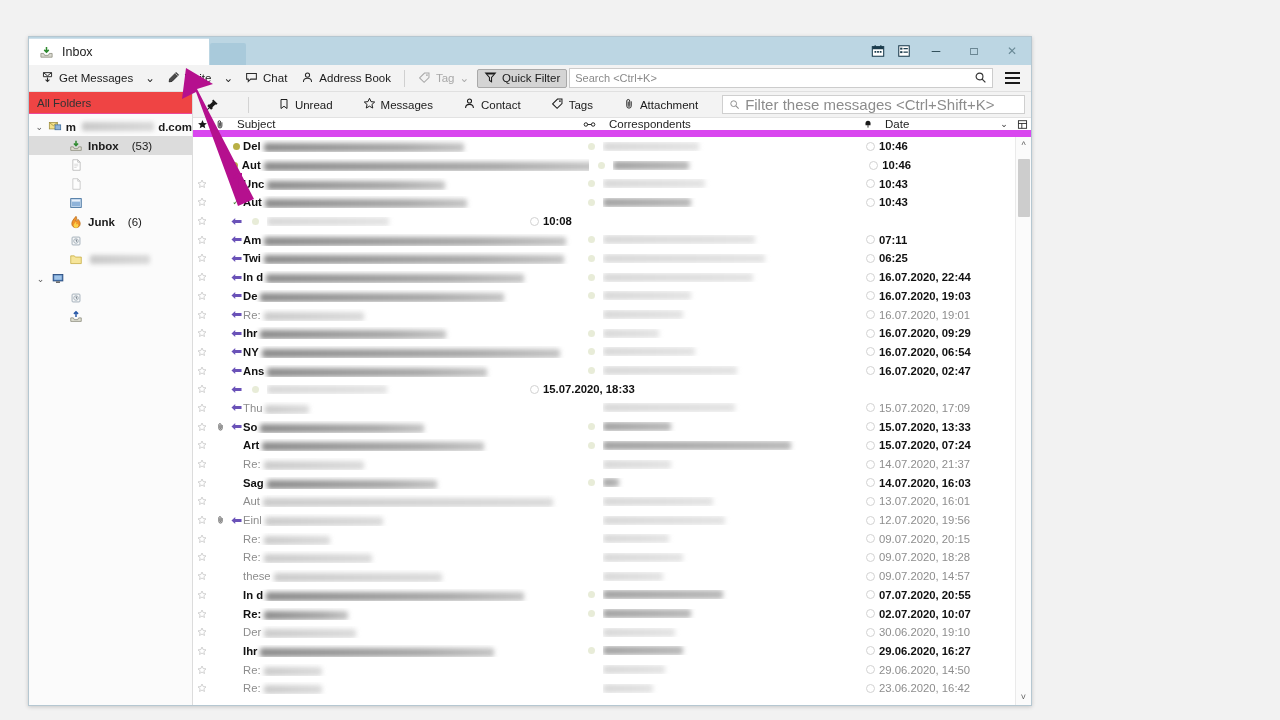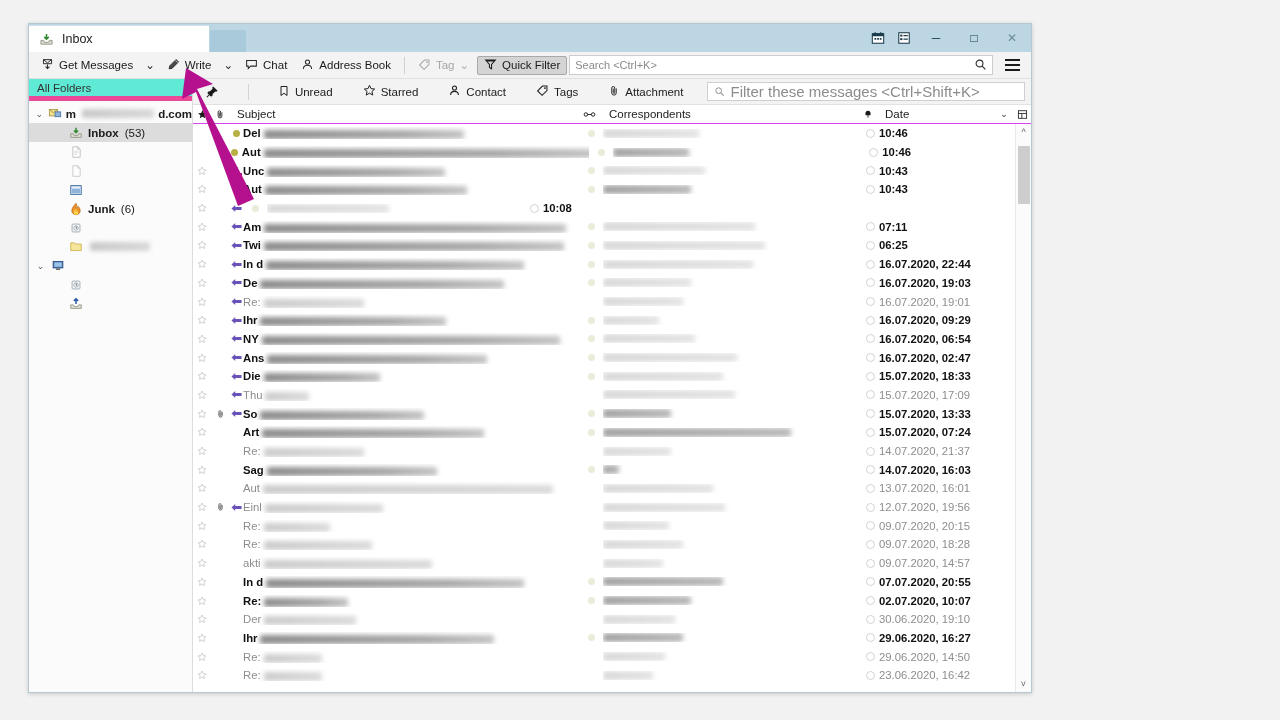--- a/index.html
+++ b/index.html
@@ -8,21 +8,21 @@
     width: 1280px; height: 720px;
     background: #f2f2f2;
     font-family: "Liberation Sans", sans-serif;
     overflow: hidden;
   }
   #page { position: relative; width: 1280px; height: 720px; background: #f2f2f2; }
 
   
   .window {
     position: absolute;
-    left: 28px; top: 23px;
+    left: 28px; top: 36px;
     width: 1004px; height: 670px;
     background: #fff;
     border: 1px solid #b5c7d1;
     box-shadow: 0 1px 4px rgba(0,0,0,.18);
     display: flex; flex-direction: column;
     overflow: hidden;
   }
 
   
   .titlebar {
@@ -110,38 +110,38 @@
 
   
   .sidebar {
     width: 164px;
     background: #fbfbfb;
     border-right: 1px solid #dcdcdc;
     display: flex; flex-direction: column;
     flex: 0 0 164px;
   }
   .allfolders {
-    height: 22px; background: #5eead4;
-    border-bottom: 5px solid #ec4899;
+    height: 22px; background: #ef4444;
+    border-bottom: 1px solid #ec4899;
     display: flex; align-items: center;
     padding-left: 8px; font-size: 11.5px; color: #333;
   }
   .folders { padding-top: 3px; font-size: 11.5px; }
   .frow {
     display: flex; align-items: center;
     height: 19px; padding-left: 6px; gap: 4px;
     color: #1a1a1a; white-space: nowrap;
   }
   .frow.selected { background: #dcdcdc; }
   .twisty { width: 11px; color: #5a5a5a; font-size: 9px; text-align:center; }
   .twisty.empty { visibility: hidden; }
   .findent { width: 14px; }
   .ficon { width: 16px; height: 15px; display:flex; align-items:center; justify-content:center;}
   .flabel { font-weight: bold; }
-  .fcount { font-weight: normal; margin-left: 2px; }
+  .fcount { font-weight: normal; margin-left: 9px; }
   .blur-bar {
     display: inline-block; height: 9px;
     background: linear-gradient(90deg,#c9c9c9,#d9d9d9);
     filter: blur(2.2px); border-radius: 2px;
     vertical-align: middle;
   }
 
   
   .msgpane { flex: 1; display: flex; flex-direction: column; min-width: 0; background:#fff; }
   .qfbar {
@@ -159,21 +159,21 @@
   .qfilter {
     margin-left:auto; width: 342px; height: 19px;
     background:#fff; border:1px solid #cfcfcf;
     display:flex; align-items:center; gap:5px;
     padding: 0 6px; font-size: 15px; color:#8c8c8c;
   }
 
   
   .colhdr {
     height: 19px; background: #fff;
-    border-bottom: 1px solid #d946ef;
+    border-bottom: 7px solid #d946ef;
     display: flex; align-items: center;
     font-size: 11.5px; color: #222;
     flex: 0 0 19px;
   }
   .ch { display:flex; align-items:center; height:19px; padding-left:8px; }
   .ch-star  { width: 18px; justify-content:center; padding-left:0;}
   .ch-att   { width: 18px; justify-content:center; padding-left:0;}
   .ch-subj  { flex: 1 1 auto; min-width:0; }
   .ch-thr   { width: 24px; justify-content:center; padding-left:0;}
   .ch-corr  { width: 258px; }
@@ -520,21 +520,21 @@
               </svg>
             </span>
             <span>Unread</span>
           </div>
           <div class="qfbtn">
             <span>
               <svg width="13" height="13" viewBox="0 0 16 16">
                 <path d="M8 1.6l1.9 4.1 4.5.5-3.4 3 1 4.4L8 11.3l-4 2.3 1-4.4-3.4-3 4.5-.5z" fill="none" stroke="#1a1a1a" stroke-width="1.2"></path>
               </svg>
             </span>
-            <span>Starred</span>
+            <span>Messages</span>
           </div>
           <div class="qfbtn">
             <span>
               <svg width="13" height="13" viewBox="0 0 16 16">
                 <circle cx="8" cy="5" r="2.5" fill="none" stroke="#1a1a1a" stroke-width="1.3"></circle>
                 <path d="M3.2 13.5c0-3 2.2-4.4 4.8-4.4s4.8 1.4 4.8 4.4" fill="none" stroke="#1a1a1a" stroke-width="1.3"></path>
               </svg>
             </span>
             <span>Contact</span>
           </div>
@@ -959,24 +959,20 @@
                   <svg width="10" height="10" viewBox="0 0 16 16">
                     <path d="M8 1.6l1.9 4.1 4.5.5-3.4 3 1 4.4L8 11.3l-4 2.3 1-4.4-3.4-3 4.5-.5z" fill="none" stroke="#c8c8c8" stroke-width="1.3"></path>
                   </svg>
                 </div>
                 <div class="c-att"></div>
                 <div class="c-state">
                   <svg width="11" height="9" viewBox="0 0 14 10">
                     <path d="M5.4 0.6L0.6 5l4.8 4.4V6.8h8V3.2h-8z" fill="#6a52b8"></path>
                   </svg>
                 </div>
-                <div class="c-subj">
-                  <span class="pre">Die</span>
-                  <span class="redact dark" style="flex: 0 0 116px;"></span>
-                </div>
                 <div class="c-thr">
                   <span class="g-circ-s"></span>
                 </div>
                 <div class="c-corr">
                   <span class="corr-redact light" style="width: 120px;"></span>
                 </div>
                 <div class="c-dot">
                   <span class="g-circ"></span>
                 </div>
                 <div class="c-date">15.07.2020, 18:33</div>
@@ -1208,21 +1204,21 @@
               </div>
               <div class="row dim">
                 <div class="c-star">
                   <svg width="10" height="10" viewBox="0 0 16 16">
                     <path d="M8 1.6l1.9 4.1 4.5.5-3.4 3 1 4.4L8 11.3l-4 2.3 1-4.4-3.4-3 4.5-.5z" fill="none" stroke="#c8c8c8" stroke-width="1.3"></path>
                   </svg>
                 </div>
                 <div class="c-att"></div>
                 <div class="c-state"></div>
                 <div class="c-subj">
-                  <span class="pre">akti</span>
+                  <span class="pre">these</span>
                   <span class="redact light" style="flex: 0 0 168px;"></span>
                 </div>
                 <div class="c-thr"></div>
                 <div class="c-corr">
                   <span class="corr-redact light" style="width: 60px;"></span>
                 </div>
                 <div class="c-dot">
                   <span class="g-circ"></span>
                 </div>
                 <div class="c-date">09.07.2020, 14:57</div>

